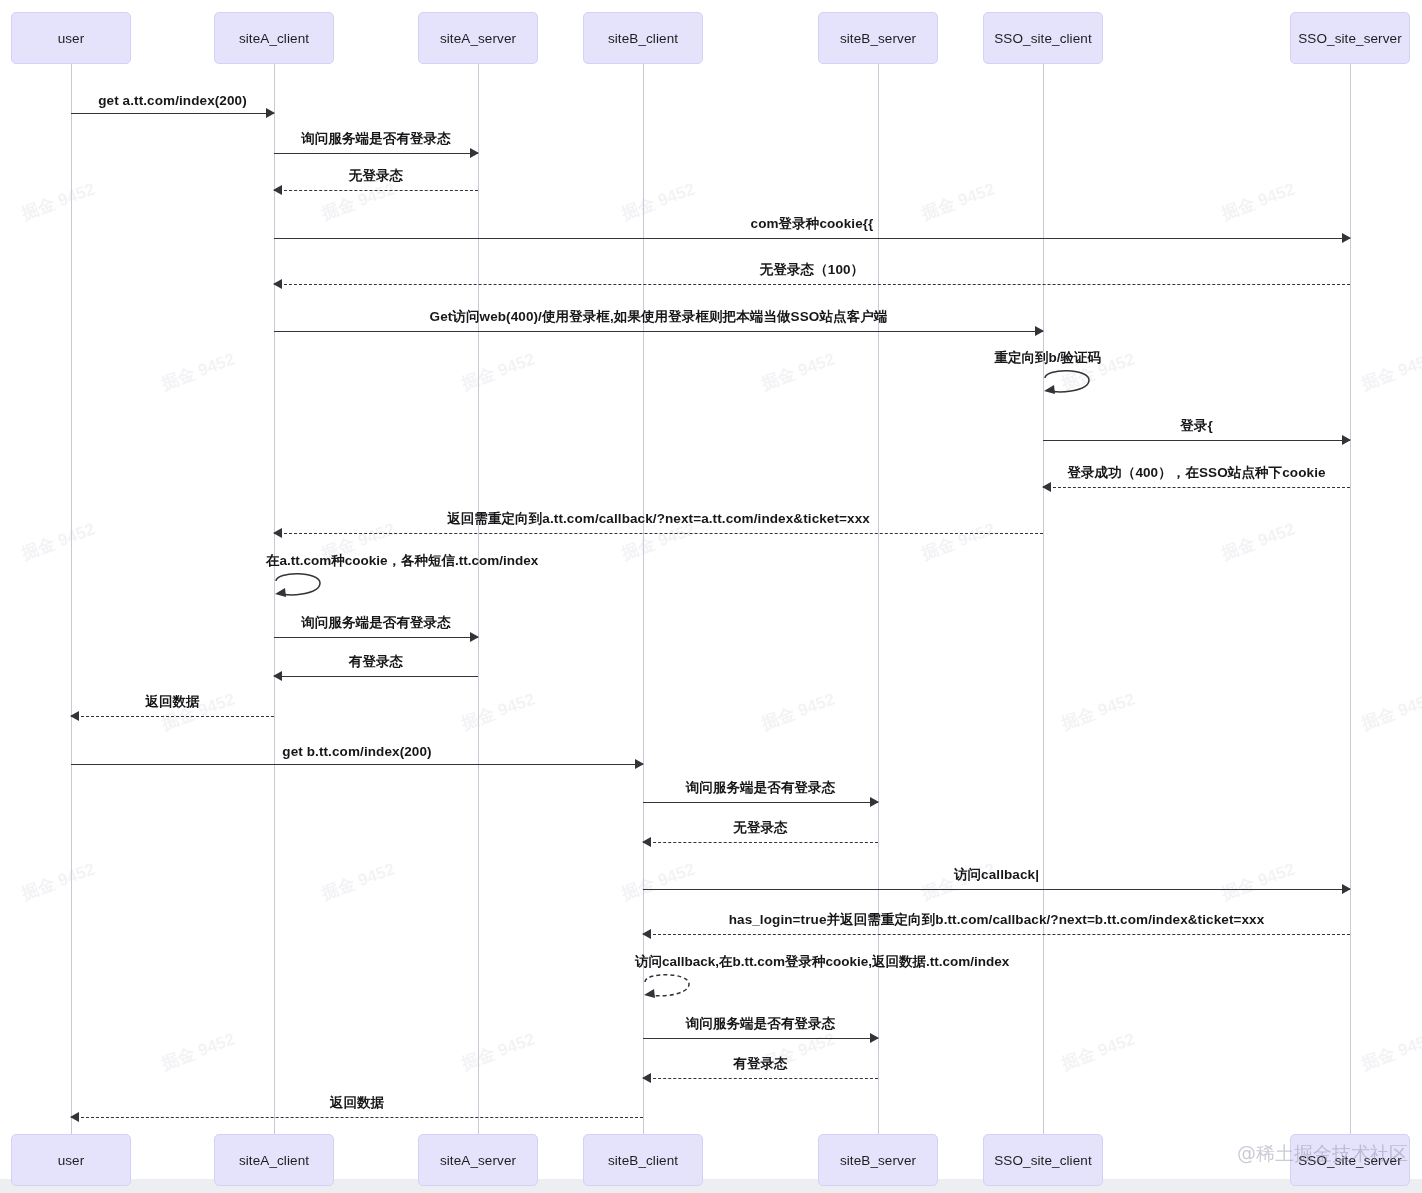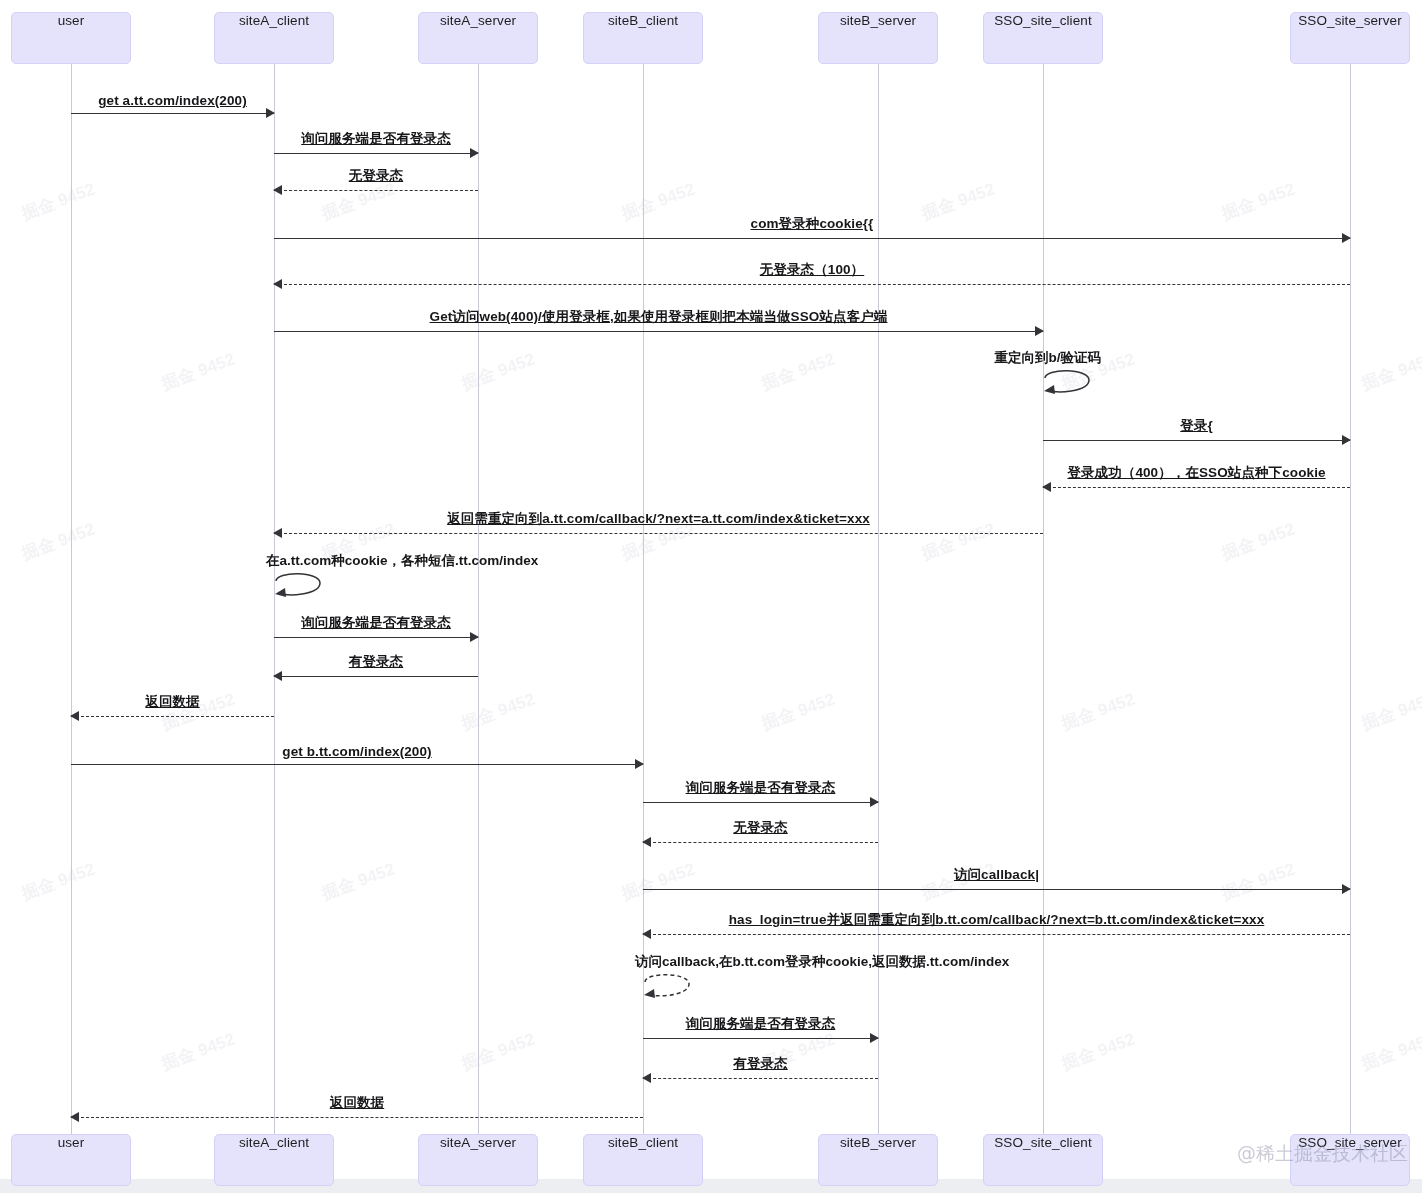--- a/index.html
+++ b/index.html
@@ -24,21 +24,21 @@
   }
   
   .participant {
     position: absolute;
     width: 120px;
     height: 52px;
     background: #e4e3fb;
     border: 1px solid #d3d1f7;
     border-radius: 5px;
     display: flex;
-    align-items: flex-start;
+    align-items: center;
     justify-content: center;
     z-index: 5;
   }
   .participant .plabel {
     font-size: 13.5px;
     color: #1d1d1f;
     white-space: nowrap;
     letter-spacing: .1px;
   }
   
@@ -76,21 +76,20 @@
   .msg .mlabel {
     position: absolute;
     left: 0; right: 0;
     bottom: 5px;
     text-align: center;
     font-size: 13.5px;
     font-weight: 700;
     color: #17171a;
     white-space: nowrap;
     letter-spacing: .1px;
-    text-decoration: underline;
   }
   
   .selfloop { position: absolute; z-index: 3; }
   .selfloop svg { display: block; overflow: visible; }
   .selfloop .sl-label {
     position: absolute;
     left: 0;
     bottom: 100%;
     margin-bottom: 1px;
     white-space: nowrap;

